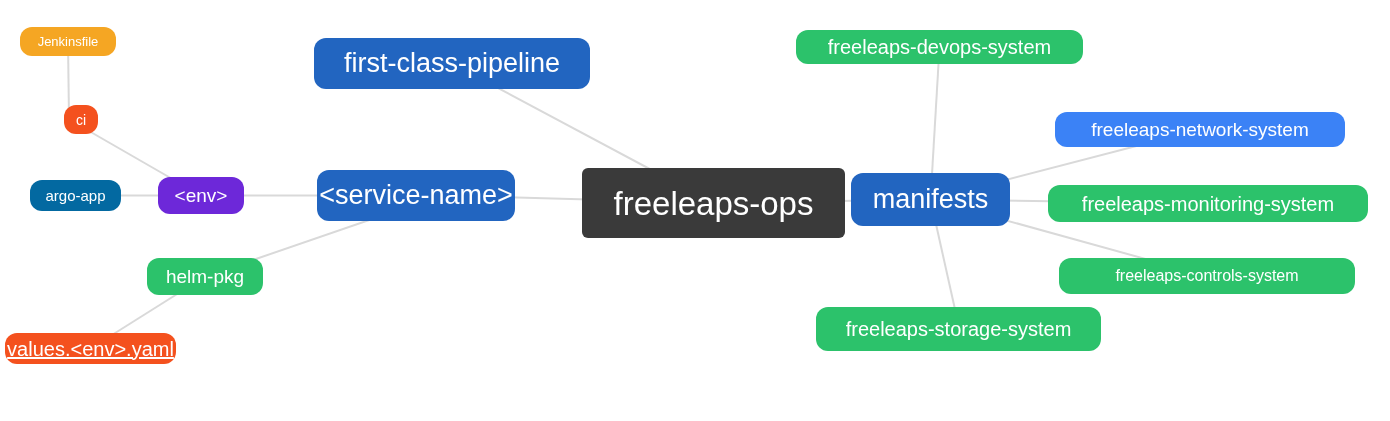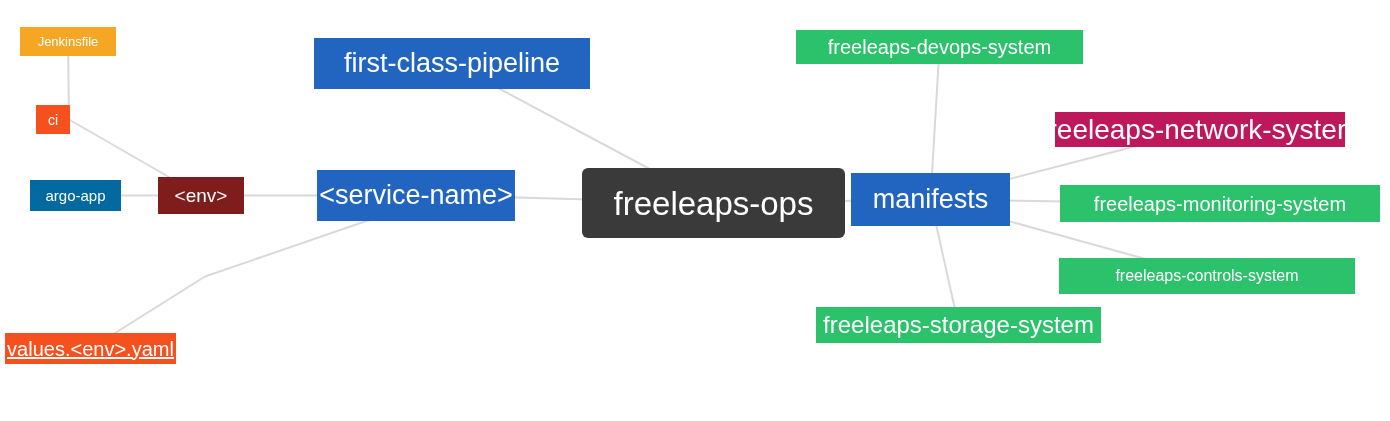--- a/index.html
+++ b/index.html
@@ -22,21 +22,21 @@
       width: 1390px;
       height: 421px;
       pointer-events: none;
     }
     .node {
       position: absolute;
       display: flex;
       align-items: center;
       justify-content: center;
       color: #ffffff;
-      border-radius: 0;
+      border-radius: 12px;
       white-space: nowrap;
       box-sizing: border-box;
       cursor: pointer;
       line-height: 1;
       user-select: none;
     }
     .node.big { border-radius: 6px; }
   </style>
 </head>
 <body>
@@ -53,26 +53,27 @@
       <line x1="69" y1="119.5" x2="68" y2="41.5" stroke="#d9d9d9" stroke-width="2"></line>
       <line x1="205" y1="276.5" x2="90.5" y2="348.5" stroke="#d9d9d9" stroke-width="2"></line>
       <line x1="930.5" y1="199.5" x2="939.5" y2="47" stroke="#d9d9d9" stroke-width="2"></line>
       <line x1="930.5" y1="199.5" x2="1200" y2="129.5" stroke="#d9d9d9" stroke-width="2"></line>
       <line x1="930.5" y1="199.5" x2="1208" y2="203.5" stroke="#d9d9d9" stroke-width="2"></line>
       <line x1="930.5" y1="199.5" x2="1207" y2="276" stroke="#d9d9d9" stroke-width="2"></line>
       <line x1="930.5" y1="199.5" x2="958.5" y2="325" stroke="#d9d9d9" stroke-width="2"></line>
     </svg>
 
 <div class="node" style="left: 20px; top: 27px; width: 96px; height: 29px; background: rgb(245, 166, 35); font-size: 13px;">Jenkinsfile</div>
-    <div class="node" style="left: 36px; top: 105px; width: 34px; height: 29px; background: rgb(244, 81, 30); font-size: 14px;">ci</div>
+    <div class="node" style="left: 64px; top: 105px; width: 34px; height: 29px; background: rgb(244, 81, 30); font-size: 14px;">ci</div>
     <div class="node" style="left: 30px; top: 180px; width: 91px; height: 31px; background: #0369a1; font-size: 15px;">argo-app</div>
-    <div class="node" style="left: 158px; top: 177px; width: 86px; height: 37px; background: #7f1d1d; font-size: 19px;">&lt;env&gt;</div>
+    <div class="node" style="left: 158px; top: 177px; width: 86px; height: 37px; background: #6d28d9; font-size: 19px;">&lt;env&gt;</div>
+    <div class="node" style="left: 147px; top: 258px; width: 116px; height: 37px; background: rgb(44, 194, 107); font-size: 19px;">helm-pkg</div>
     <div class="node" style="left: 5px; top: 333px; width: 171px; height: 31px; background: rgb(244, 81, 30); font-size: 20px; text-decoration: underline;">values.&lt;env&gt;.yaml</div>
     <div class="node" style="left: 314px; top: 38px; width: 276px; height: 51px; background: rgb(34, 101, 192); font-size: 27px;">first-class-pipeline</div>
     <div class="node" style="left: 317px; top: 170px; width: 198px; height: 51px; background: rgb(34, 101, 192); font-size: 27px;">&lt;service-name&gt;</div>
     <div class="node big" style="left: 582px; top: 168px; width: 263px; height: 70px; background: rgb(58, 58, 58); font-size: 33px;">freeleaps-ops</div>
     <div class="node" style="left: 851px; top: 173px; width: 159px; height: 53px; background: rgb(34, 101, 192); font-size: 27px;">manifests</div>
     <div class="node" style="left: 796px; top: 30px; width: 287px; height: 34px; background: rgb(44, 194, 107); font-size: 20px;">freeleaps-devops-system</div>
-    <div class="node" style="left: 1055px; top: 112px; width: 290px; height: 35px; background: #be185d; font-size: 28px;">freeleaps-network-system</div>
-    <div class="node" style="left: 1048px; top: 185px; width: 320px; height: 37px; background: rgb(44, 194, 107); font-size: 20px; margin-left: 12px;">freeleaps-monitoring-system</div>
+    <div class="node" style="left: 1055px; top: 112px; width: 290px; height: 35px; background: #3b82f6; font-size: 19px;">freeleaps-network-system</div>
+    <div class="node" style="left: 1048px; top: 185px; width: 320px; height: 37px; background: rgb(44, 194, 107); font-size: 20px;">freeleaps-monitoring-system</div>
     <div class="node" style="left: 1059px; top: 258px; width: 296px; height: 36px; background: rgb(44, 194, 107); font-size: 16px;">freeleaps-controls-system</div>
-    <div class="node" style="left: 816px; top: 307px; width: 285px; height: 36px; background: rgb(44, 194, 107); font-size: 24px;">freeleaps-storage-system</div>
+    <div class="node" style="left: 816px; top: 307px; width: 285px; height: 44px; background: rgb(44, 194, 107); font-size: 20px;">freeleaps-storage-system</div>
   </div>
 
 </body></html>

